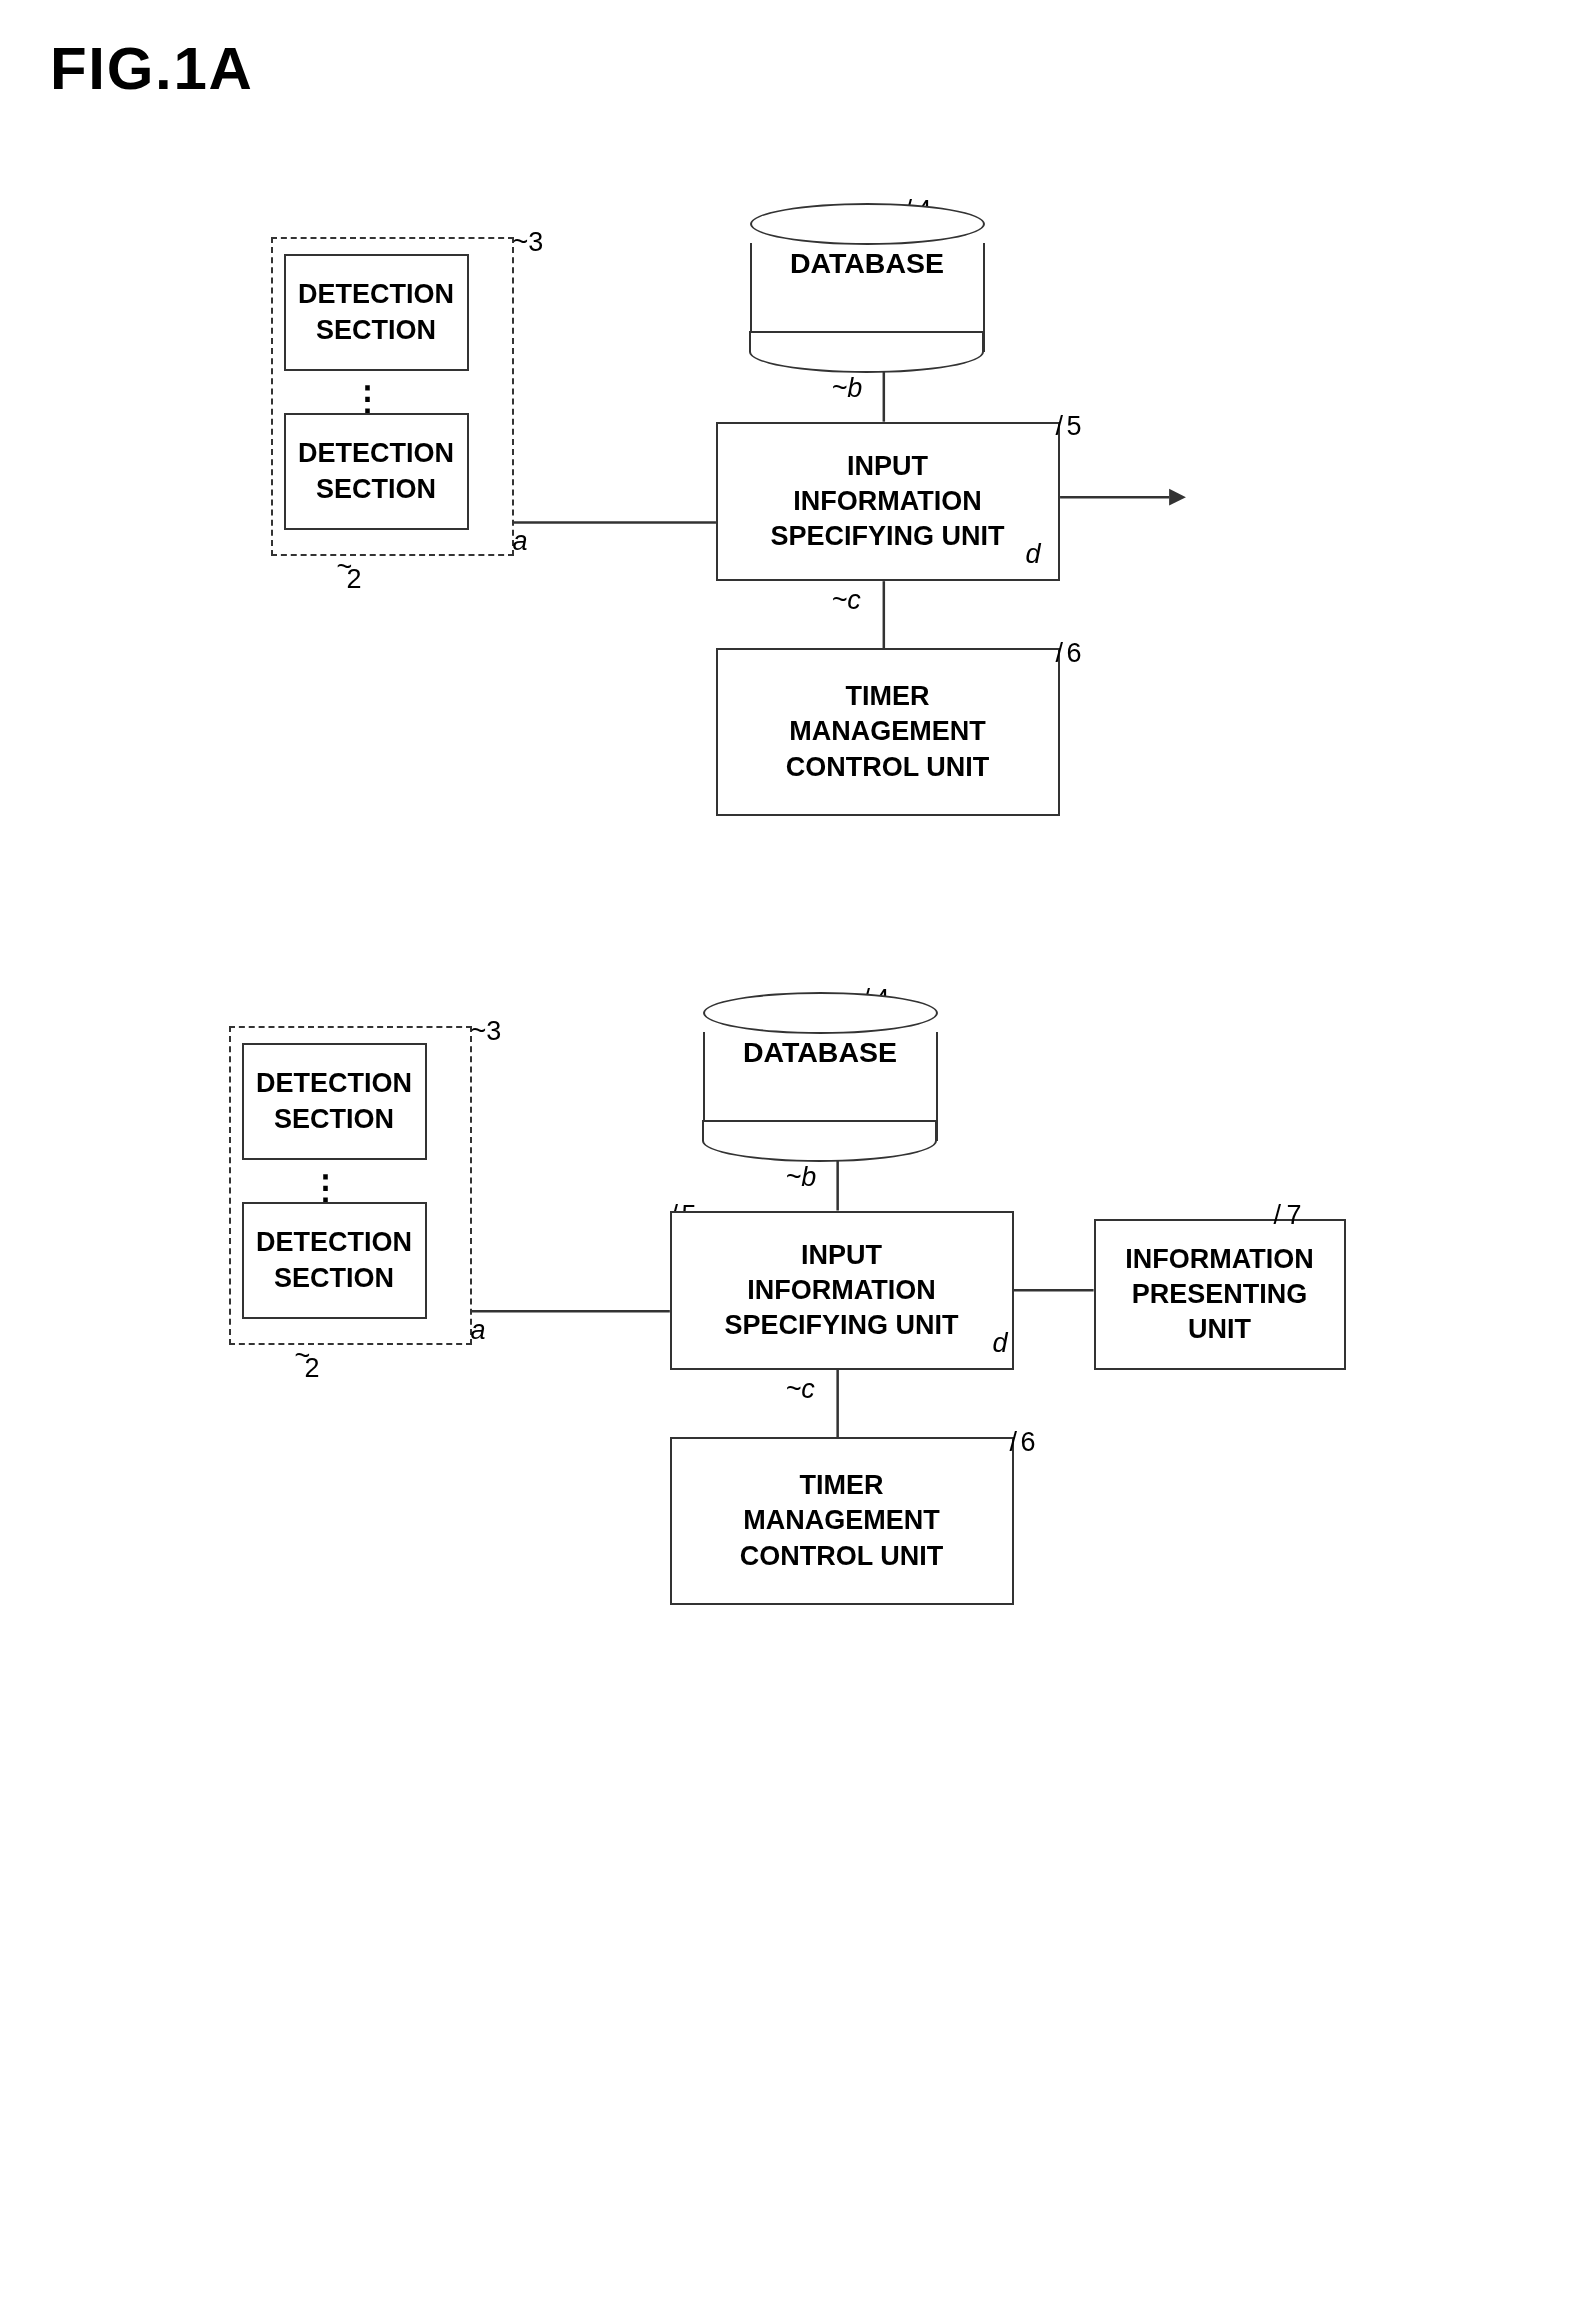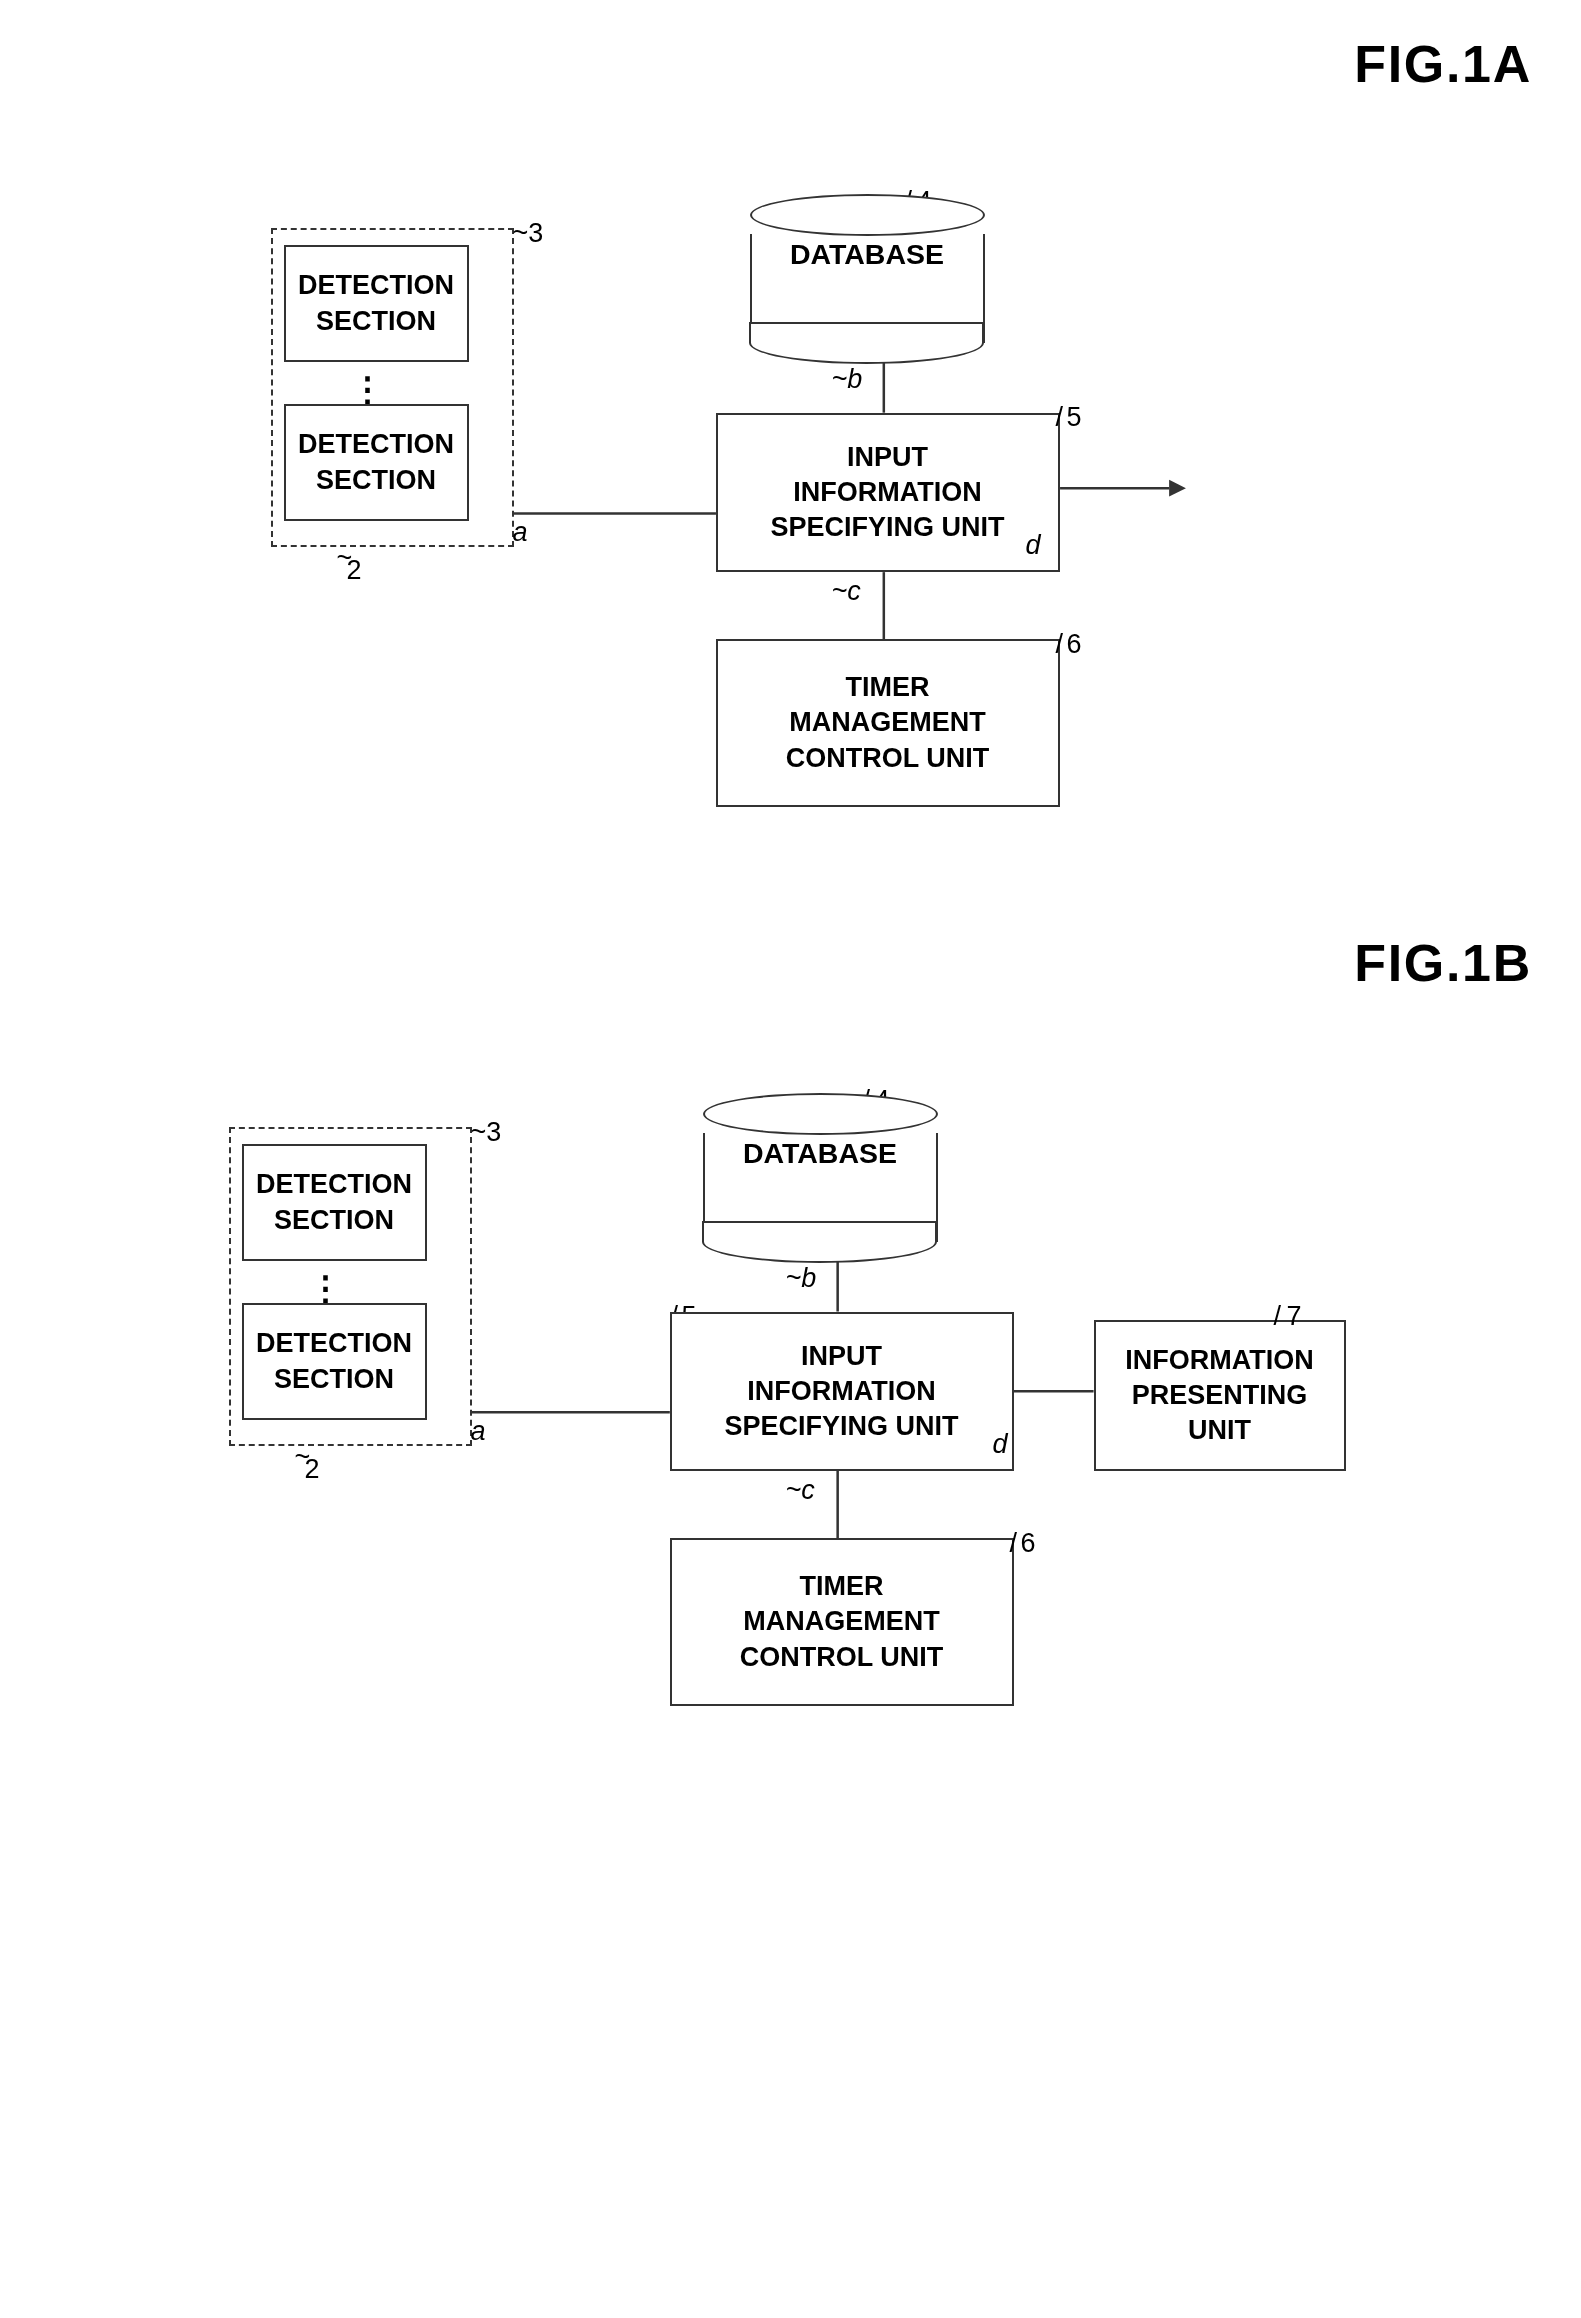--- a/index.html
+++ b/index.html
@@ -13,22 +13,22 @@
     .page {
       width: 1582px;
       padding: 34px 50px;
     }
 
     .figure {
       margin-bottom: 67px;
     }
 
     .figure-title {
-      text-align: right;
-      font-size: 52px;
+      text-align: left;
+      font-size: 60px;
       font-weight: bold;
       margin-bottom: 50px;
       letter-spacing: 1.7px;
     }
 
     .diagram {
       position: relative;
       width: 1259px;
       margin: 0 auto;
     }
@@ -161,21 +161,20 @@
         TIMER<br>MANAGEMENT<br>CONTROL  UNIT
       </div>
 
       <div class="label-ref" style="left:821px; top:485px;">6</div>
       <div style="position:absolute; left:810px; top:485px; font-size:27px;">/</div>
 
     </div>
   </div>
 
   <div class="figure">
-    <div class="figure-title">FIG.1B</div>
 
     <div class="diagram fig1b-diagram" style="position:relative; width:1175px; height:772px; margin:0 auto;">
 
       <svg class="diagram-svg" width="1175" height="772" viewBox="0 0 1400 920">
 
         <line x1="315" y1="175" x2="315" y2="440" stroke="#333" stroke-width="3"></line>
         <line x1="315" y1="360" x2="315" y2="440" stroke="#333" stroke-width="3"></line>
 
         <line x1="315" y1="440" x2="555" y2="440" stroke="#333" stroke-width="3"></line>
 

